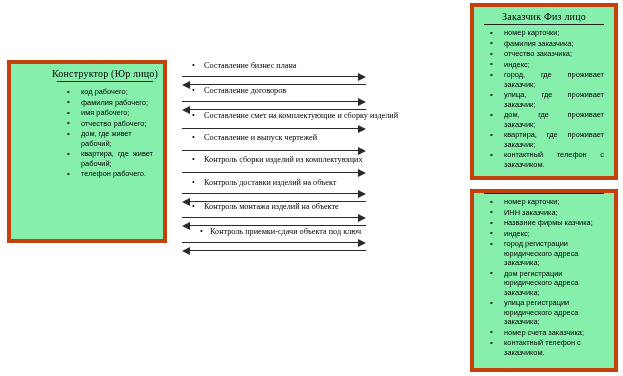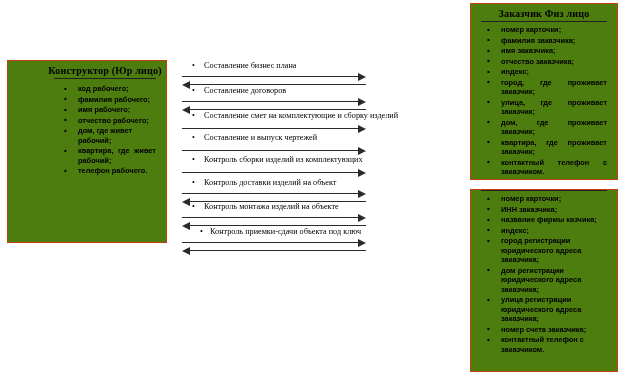--- a/index.html
+++ b/index.html
@@ -13,23 +13,22 @@
     position: relative;
     font-family: "Liberation Serif", "DejaVu Serif", serif;
     color: #000000;
     overflow: hidden;
   }
 
   
   .entity-box {
     position: absolute;
     box-sizing: border-box;
-    border: 1px solid #c2410c;
-    background: #4d7c0f;
-    font-weight: bold;
+    border: 4px solid #c2410c;
+    background: #86efac;
   }
   .entity-title {
     text-align: center;
     font-family: "Liberation Serif", "DejaVu Serif", serif;
     font-size: 10px;
     letter-spacing: 0.2px;
     padding-top: 4px;
     padding-bottom: 2px;
   }
   .entity-title-rule {
@@ -270,21 +269,20 @@
   </div>
 
 </div>
 
 <div class="entity-box" id="box-customer-individual">
   <div class="entity-title">Заказчик Физ лицо</div>
   <div class="entity-title-rule"></div>
   <ul class="attr-list">
     <li>номер карточки;</li>
     <li>фамилия заказчика;</li>
-    <li>имя заказчика;</li>
     <li>отчество заказчика;</li>
     <li>индекс;</li>
     <li class="justify">город, где проживает заказчик;</li>
     <li class="justify">улица, где проживает заказчик;</li>
     <li class="justify">дом, где проживает заказчик;</li>
     <li class="justify">квартира, где проживает заказчик;</li>
     <li class="justify">контактный телефон с заказчиком.</li>
   </ul>
 </div>
 

